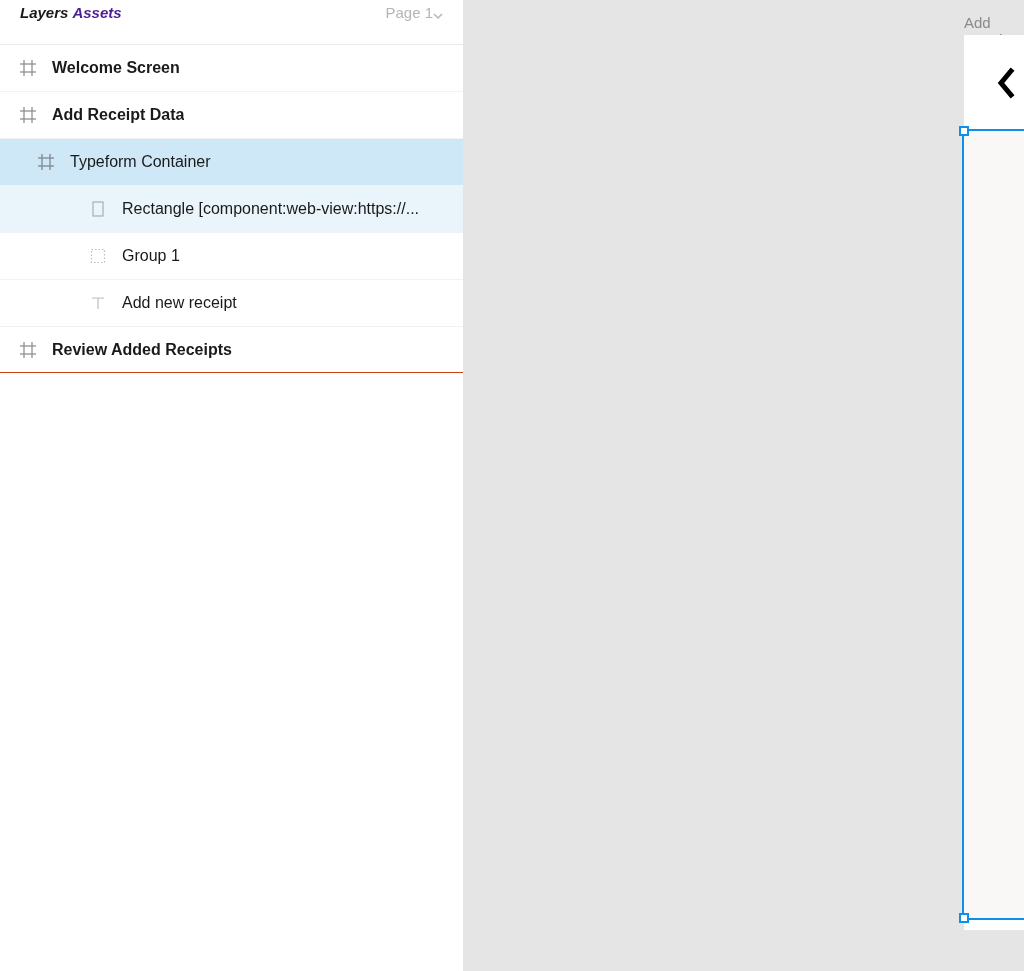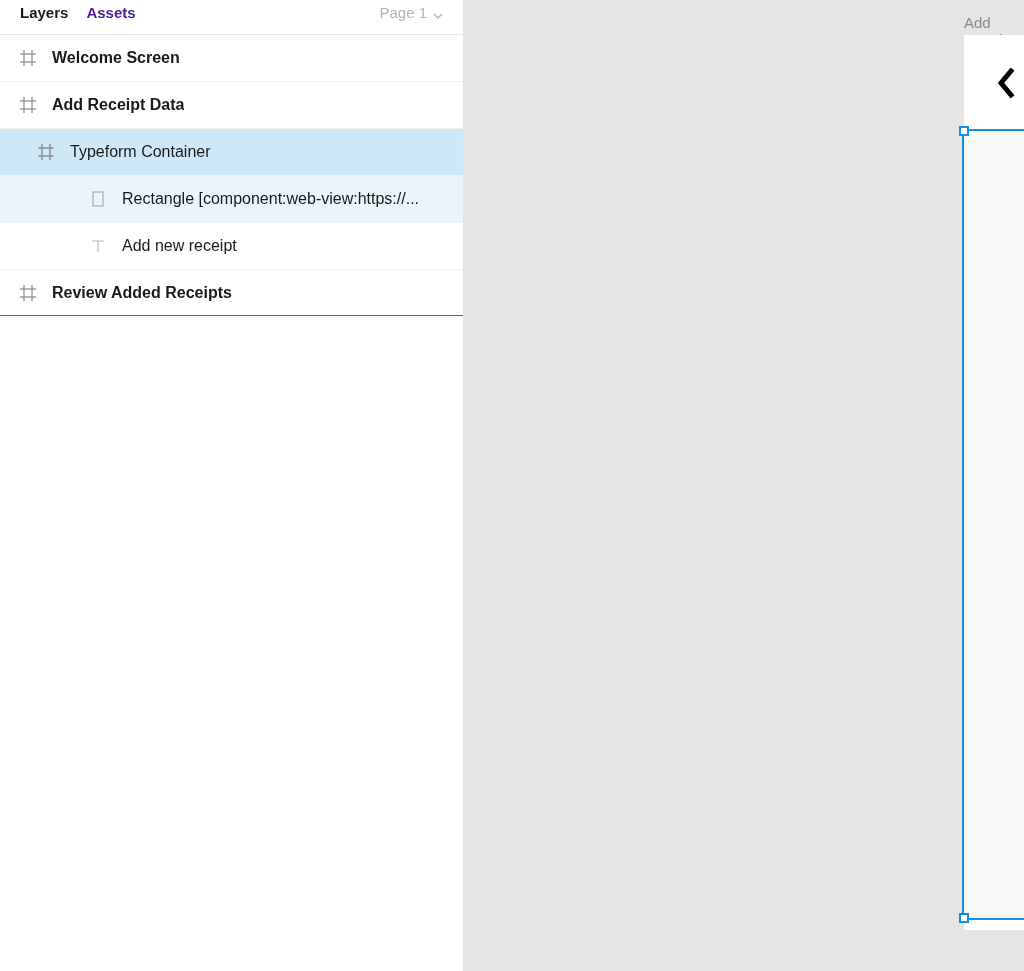--- a/index.html
+++ b/index.html
@@ -2,34 +2,34 @@
 <html><head>
   <meta charset="utf-8">
   <style>
     * { box-sizing: border-box; margin: 0; padding: 0; }
     html, body { height: 100%; font-family: -apple-system, BlinkMacSystemFont, "Segoe UI", Helvetica, Arial, sans-serif; }
     body { display: flex; width: 1024px; height: 971px; overflow: hidden; background: #fff; }
 
     
     .left-panel { width: 464px; height: 100%; background: #fff; border-right: 1px solid #e5e5e5; overflow: hidden; }
     .tabs-row { display: flex; align-items: center; height: 30px; padding: 0 20px 6px 20px; }
-    .tabs-left { display: flex; gap: 18px; align-items: center; }
+    .tabs-left { display: flex; gap: 4px; align-items: center; font-style: italic; }
     .tab { font-size: 15px; font-weight: 600; color: #4c1d95; cursor: pointer; }
     .tab.active { color: #1a1a1a; }
-    .tabs-right { margin-left: auto; display: flex; align-items: center; gap: 6px; }
+    .tabs-right { margin-left: auto; display: flex; align-items: center; }
     .page-label { font-size: 15px; color: #b5b5b5; }
     .chev { width: 10px; height: 10px; display: inline-block; }
 
     .layer-list { padding-top: 4px; }
     .layer-row {
       display: flex; align-items: center; height: 47px;
       padding-left: 18px; font-size: 16px; color: #1a1a1a;
       border-top: 1px solid #f2f2f2; cursor: pointer; white-space: nowrap; overflow: hidden;
     }
-    .layer-row:first-child { border-top: 1px solid #e9e9e9; }
+    .layer-row:first-child { border-top: 1px solid #e9e9e9; margin-top: 10px; }
     .layer-row.bold { font-weight: 700; }
     .layer-row.selected { background: #cfe8f7; }
     .layer-row.selchild { background: #eaf4fb; }
     .layer-row .icon { width: 20px; height: 20px; margin-right: 14px; display: inline-flex; align-items: center; justify-content: center; flex: 0 0 20px; opacity: 0.65; }
     .layer-row.depth1 { padding-left: 36px; }
     .layer-row.depth2 { padding-left: 88px; }
     .layer-row .label { overflow: hidden; text-overflow: ellipsis; }
 
     
     .canvas { flex: 1; height: 100%; background: #e5e5e5; position: relative; overflow: hidden; }
@@ -111,20 +111,28 @@
     <div class="layer-row depth2 selchild">
       <span class="icon">
         <svg width="14" height="18" viewBox="0 0 14 18" stroke="#888" stroke-width="1.2" fill="none">
             <rect x="2" y="2" width="10" height="14"></rect>
           </svg>
       </span>
       <span class="label">Rectangle [component:web-view:https://...</span>
     </div>
 
 
+    <div class="layer-row depth2">
+      <span class="icon">
+        <svg width="16" height="16" viewBox="0 0 16 16" stroke="#999" stroke-width="1.2" fill="none" stroke-dasharray="1.5 2">
+            <rect x="1.5" y="1.5" width="13" height="13"></rect>
+          </svg>
+      </span>
+      <span class="label">Group 1</span>
+    </div>
 
     <div class="layer-row depth2">
       <span class="icon">
         <svg width="16" height="16" viewBox="0 0 16 16" stroke="#999" stroke-width="1.2" fill="none">
             <path d="M3 4 V3 H13 V4 M8 3 V14"></path>
           </svg>
       </span>
       <span class="label">Add new receipt</span>
     </div>
 

